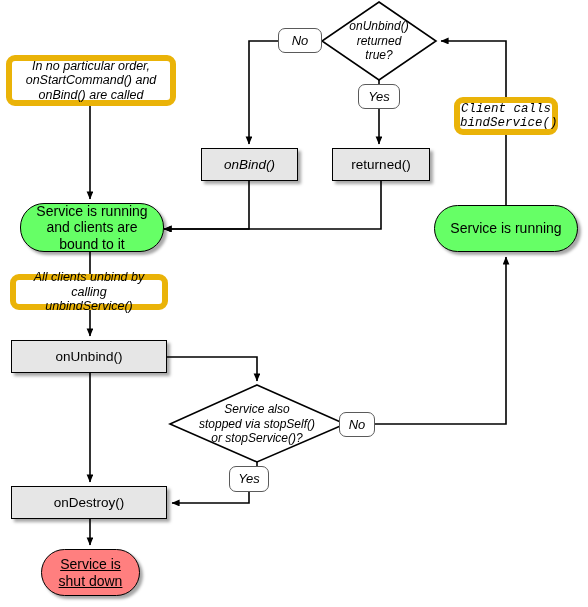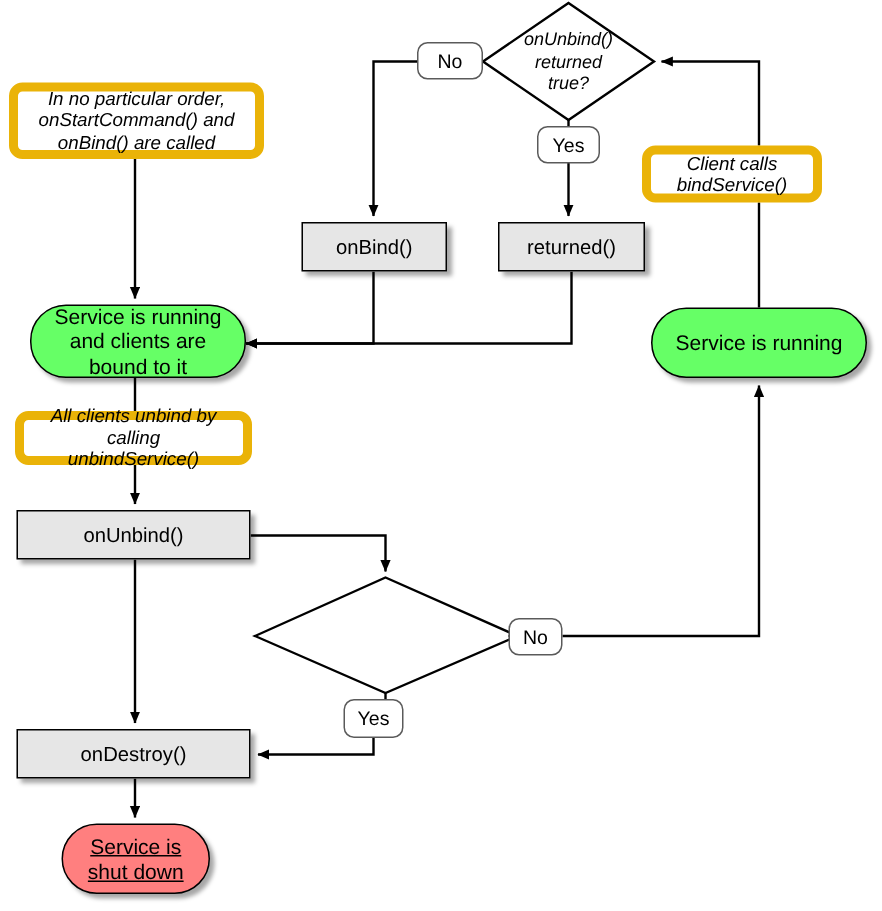--- a/index.html
+++ b/index.html
@@ -72,20 +72,21 @@
     font-size: 12.5px;
   }
 
   
   .pill {
     background: #ffffff;
     border: 1px solid #5a5a5a;
     border-radius: 7px;
     font-size: 13px;
     z-index: 4;
+    font-style: italic;
   }
 
   
   .diamond {
     background: transparent;
     border: none;
     font-style: italic;
     font-size: 12px;
     z-index: 3;
   }
@@ -167,29 +168,29 @@
   </div>
 
   <div class="node pill" style="left:278px; top:28px; width:44px; height:25px;">
     <span class="lbl">No</span>
   </div>
 
   <div class="node pill" style="left:358px; top:84px; width:42px; height:25px;">
     <span class="lbl">Yes</span>
   </div>
 
-  <div class="node proc" style="left:201px; top:148px; width:97px; height:33px;">
+  <div class="node proc" style="left:201px; top:148px; width:97px; height:33px;font-style:italic;">
     <span class="lbl">onBind()</span>
   </div>
 
   <div class="node proc" style="left:332px; top:148px; width:98px; height:33px;">
     <span class="lbl">returned()</span>
   </div>
 
-  <div class="node note" style="left:428px; top:97px; width:120px; height:38px;">
+  <div class="node note" style="left:454px; top:97px; width:104px; height:38px;font-family:Liberation Mono, monospace;">
     <span class="lbl">Client calls
 bindService()</span>
   </div>
 
   <div class="node state green" style="left:20px; top:203px; width:144px; height:49px;">
     <span class="lbl">Service is running
 and clients are
 bound to it</span>
   </div>
 
@@ -199,20 +200,25 @@
 
   <div class="node note" style="left:10px; top:274px; width:158px; height:36px;">
     <span class="lbl">All clients unbind by calling
 unbindService()</span>
   </div>
 
   <div class="node proc" style="left:11px; top:340px; width:156px; height:33px;">
     <span class="lbl">onUnbind()</span>
   </div>
 
+  <div class="node diamond" style="left:178px; top:398px; width:158px; height:52px;">
+    <span class="lbl">Service also
+stopped via stopSelf()
+or stopService()?</span>
+  </div>
 
   <div class="node pill" style="left:339px; top:412px; width:36px; height:25px;">
     <span class="lbl">No</span>
   </div>
 
   <div class="node pill" style="left:229px; top:466px; width:40px; height:26px;">
     <span class="lbl">Yes</span>
   </div>
 
   <div class="node proc" style="left:11px; top:486px; width:156px; height:33px;">

